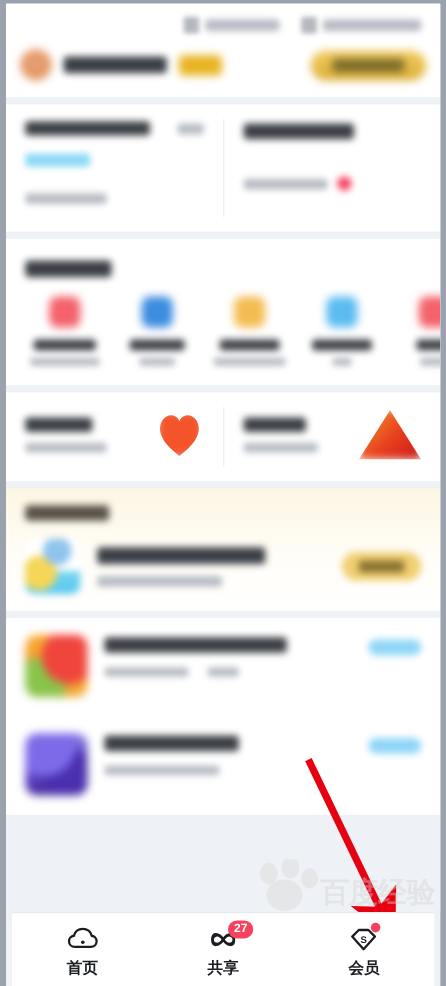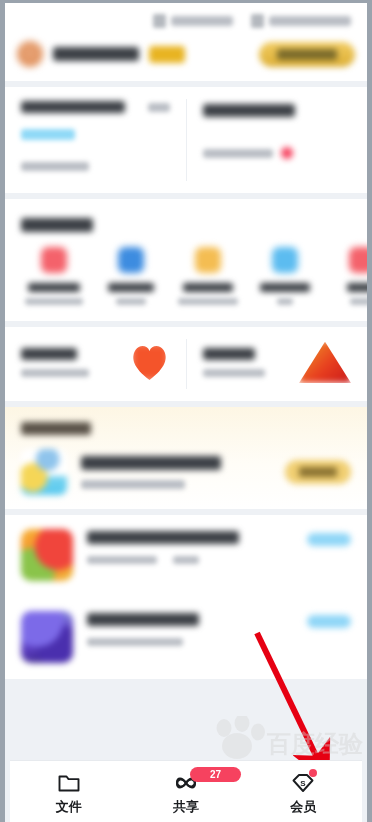--- a/index.html
+++ b/index.html
@@ -192,21 +192,21 @@
     flex: 1; height: 100%;
     display: flex; flex-direction: column;
     align-items: center; justify-content: center; gap: 5px;
     position: relative;
   }
   .tab-ico { width: 26px; height: 24px; position: relative; }
   .tab-label { font-size: 13px; color: #1b1d20; line-height: 1; font-weight: 600; }
   .tab.active .tab-label { color: #3ba6f5; }
   .badge {
     position: absolute; top: 6px; left: 50%; margin-left: 4px;
-    min-width: 19px; height: 15px; padding: 0 20px;
+    min-width: 19px; height: 15px; padding: 0 5px;
     background: #f6425f; color: #fff;
     border-radius: 9px; font-size: 10px; font-weight: 700;
     display: flex; align-items: center; justify-content: center;
     line-height: 1;
   }
   .dot {
     position: absolute; top: 8px; left: 50%; margin-left: 6px;
     width: 8px; height: 8px; border-radius: 50%; background: #f6425f;
   }
 </style>
@@ -374,29 +374,30 @@
       <ellipse cx="9" cy="12" rx="7.5" ry="9"></ellipse>
       <ellipse cx="27" cy="7" rx="7.5" ry="9"></ellipse>
       <ellipse cx="43" cy="16" rx="7" ry="8.5"></ellipse>
     </g>
     <text x="52" y="36" font-family="'Liberation Sans', sans-serif" font-size="24" font-weight="700" fill="#d3d3d3">百度经验</text>
     <text x="14" y="54" font-family="'Liberation Sans', sans-serif" font-size="11" fill="#dcdcdc">jingyan.baidu.com</text>
   </svg>
 
   <div class="tabbar">
 
-
     <div class="tab">
       <span class="tab-ico">
         <svg viewBox="0 0 26 24" width="26" height="24">
-          <path d="M3.5 5.5 h7 l2 2.6 h10 v11.4 h-19 Z" fill="none" stroke="#1b1d20" stroke-width="1.9" stroke-linejoin="round"></path>
+          <path d="M6.5 18 C3.4 18 1.5 15.9 1.5 13.3 C1.5 10.9 3.3 9 5.6 8.8 C6.3 5.4 9.3 3 13 3 C16.7 3 19.7 5.4 20.4 8.8 C22.7 9 24.5 10.9 24.5 13.3 C24.5 15.9 22.6 18 19.5 18 Z" fill="none" stroke="#1b1d20" stroke-width="1.9" stroke-linejoin="round"></path>
+          <circle cx="13" cy="14.2" r="1.5" fill="#1b1d20"></circle>
         </svg>
       </span>
-      <span class="tab-label">文件</span>
-    </div>
+      <span class="tab-label">首页</span>
+    </div>
+
 
     <div class="tab">
       <span class="tab-ico">
         <svg viewBox="0 0 26 24" width="26" height="24">
           <path d="M13 12 C9 6 4 6.5 4 11 C4 15.5 9 18 13 12 Z" fill="none" stroke="#1b1d20" stroke-width="2"></path>
           <path d="M13 12 C17 6 22 6.5 22 11 C22 15.5 17 18 13 12 Z" fill="none" stroke="#1b1d20" stroke-width="2"></path>
           <path d="M13 12 C9 18 4 17.5 4 13 C4 8.5 9 6 13 12 Z" fill="none" stroke="#1b1d20" stroke-width="2"></path>
           <path d="M13 12 C17 18 22 17.5 22 13 C22 8.5 17 6 13 12 Z" fill="none" stroke="#1b1d20" stroke-width="2"></path>
         </svg>
       </span>

